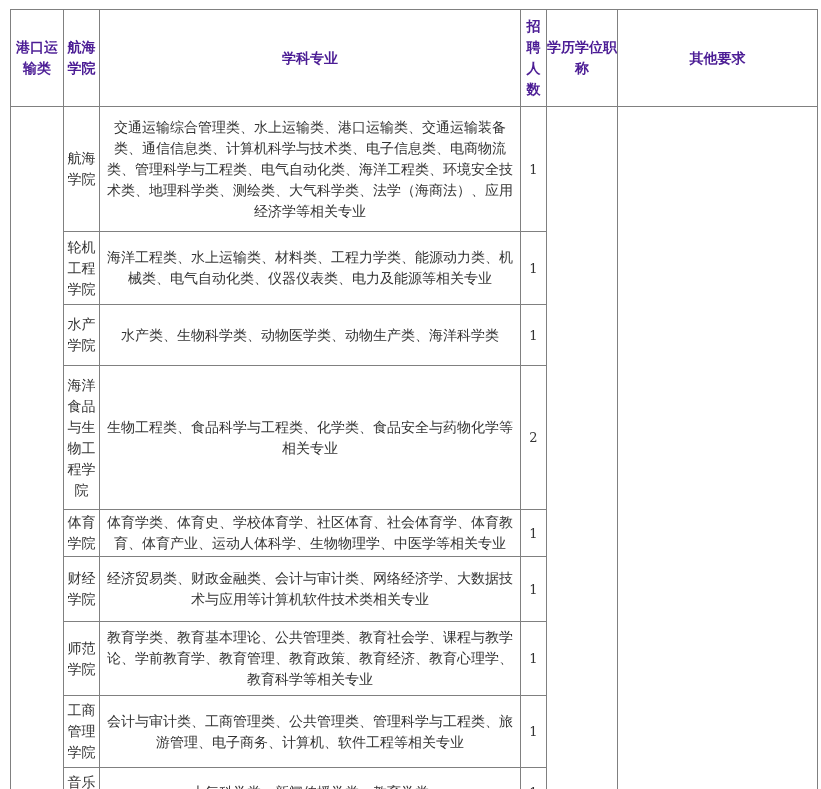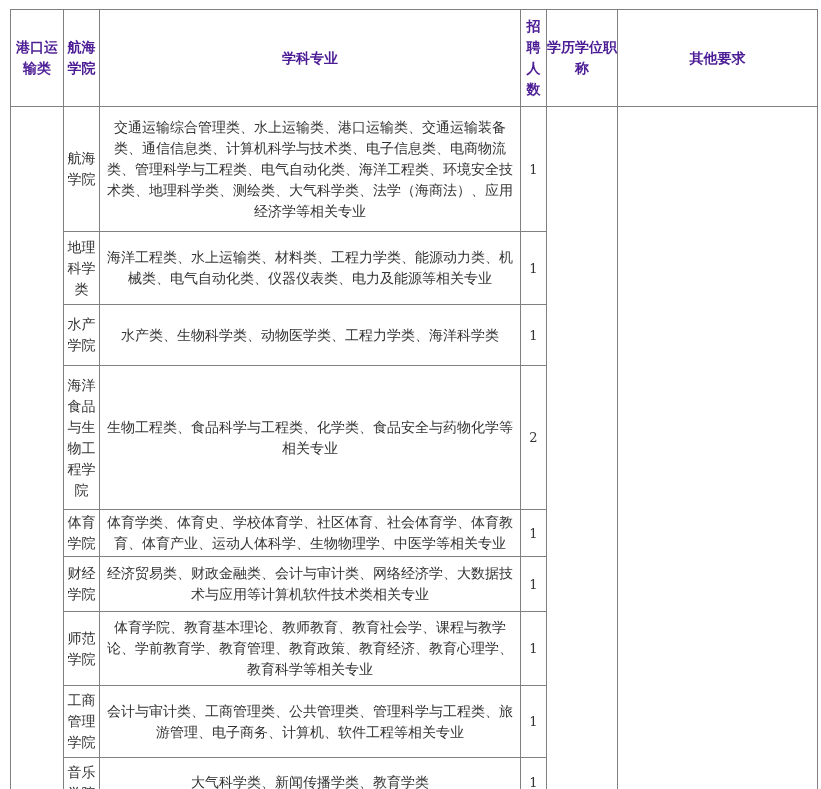--- a/index.html
+++ b/index.html
@@ -79,47 +79,47 @@
 
   <tr style="height: 125px;">
         <td class="position-cell" rowspan="9"></td>
         <td class="college-cell">航海学院</td>
         <td class="majors-cell">交通运输综合管理类、水上运输类、港口运输类、交通运输装备类、通信信息类、计算机科学与技术类、电子信息类、电商物流类、管理科学与工程类、电气自动化类、海洋工程类、环境安全技术类、地理科学类、测绘类、大气科学类、法学（海商法）、应用经济学等相关专业</td>
         <td class="count-cell">1</td>
         <td class="qual-cell" rowspan="9"></td>
         <td class="other-cell" rowspan="9"></td>
       </tr>
       <tr style="height: 73px;">
-        <td class="college-cell">地理科学类</td>
+        <td class="college-cell">轮机工程学院</td>
         <td class="majors-cell">海洋工程类、水上运输类、材料类、工程力学类、能源动力类、机械类、电气自动化类、仪器仪表类、电力及能源等相关专业</td>
         <td class="count-cell">1</td>
       </tr>
       <tr style="height: 61px;">
         <td class="college-cell">水产学院</td>
-        <td class="majors-cell">水产类、生物科学类、动物医学类、工程力学类、海洋科学类</td>
+        <td class="majors-cell">水产类、生物科学类、动物医学类、动物生产类、海洋科学类</td>
         <td class="count-cell">1</td>
       </tr>
       <tr style="height: 144px;">
         <td class="college-cell">海洋食品与生物工程学院</td>
         <td class="majors-cell">生物工程类、食品科学与工程类、化学类、食品安全与药物化学等相关专业</td>
         <td class="count-cell">2</td>
       </tr>
       <tr style="height: 47px; padding-left: 25px;">
         <td class="college-cell">体育学院</td>
         <td class="majors-cell">体育学类、体育史、学校体育学、社区体育、社会体育学、体育教育、体育产业、运动人体科学、生物物理学、中医学等相关专业</td>
         <td class="count-cell">1</td>
       </tr>
-      <tr style="height: 55px;">
+      <tr style="height: 65px;">
         <td class="college-cell">财经学院</td>
         <td class="majors-cell">经济贸易类、财政金融类、会计与审计类、网络经济学、大数据技术与应用等计算机软件技术类相关专业</td>
         <td class="count-cell">1</td>
       </tr>
       <tr style="height: 74px; margin-top: 18px;">
         <td class="college-cell">师范学院</td>
-        <td class="majors-cell">体育学院、教育基本理论、教师教育、教育社会学、课程与教学论、学前教育学、教育管理、教育政策、教育经济、教育心理学、教育科学等相关专业</td>
+        <td class="majors-cell">教育学类、教育基本理论、公共管理类、教育社会学、课程与教学论、学前教育学、教育管理、教育政策、教育经济、教育心理学、教育科学等相关专业</td>
         <td class="count-cell">1</td>
       </tr>
       <tr style="height: 72px; margin-left: 8px;">
         <td class="college-cell">工商管理学院</td>
         <td class="majors-cell">会计与审计类、工商管理类、公共管理类、管理科学与工程类、旅游管理、电子商务、计算机、软件工程等相关专业</td>
         <td class="count-cell">1</td>
       </tr>
       <tr style="height: 50px;">
         <td class="college-cell">音乐学院</td>
         <td class="majors-cell">大气科学类、新闻传播学类、教育学类</td>

